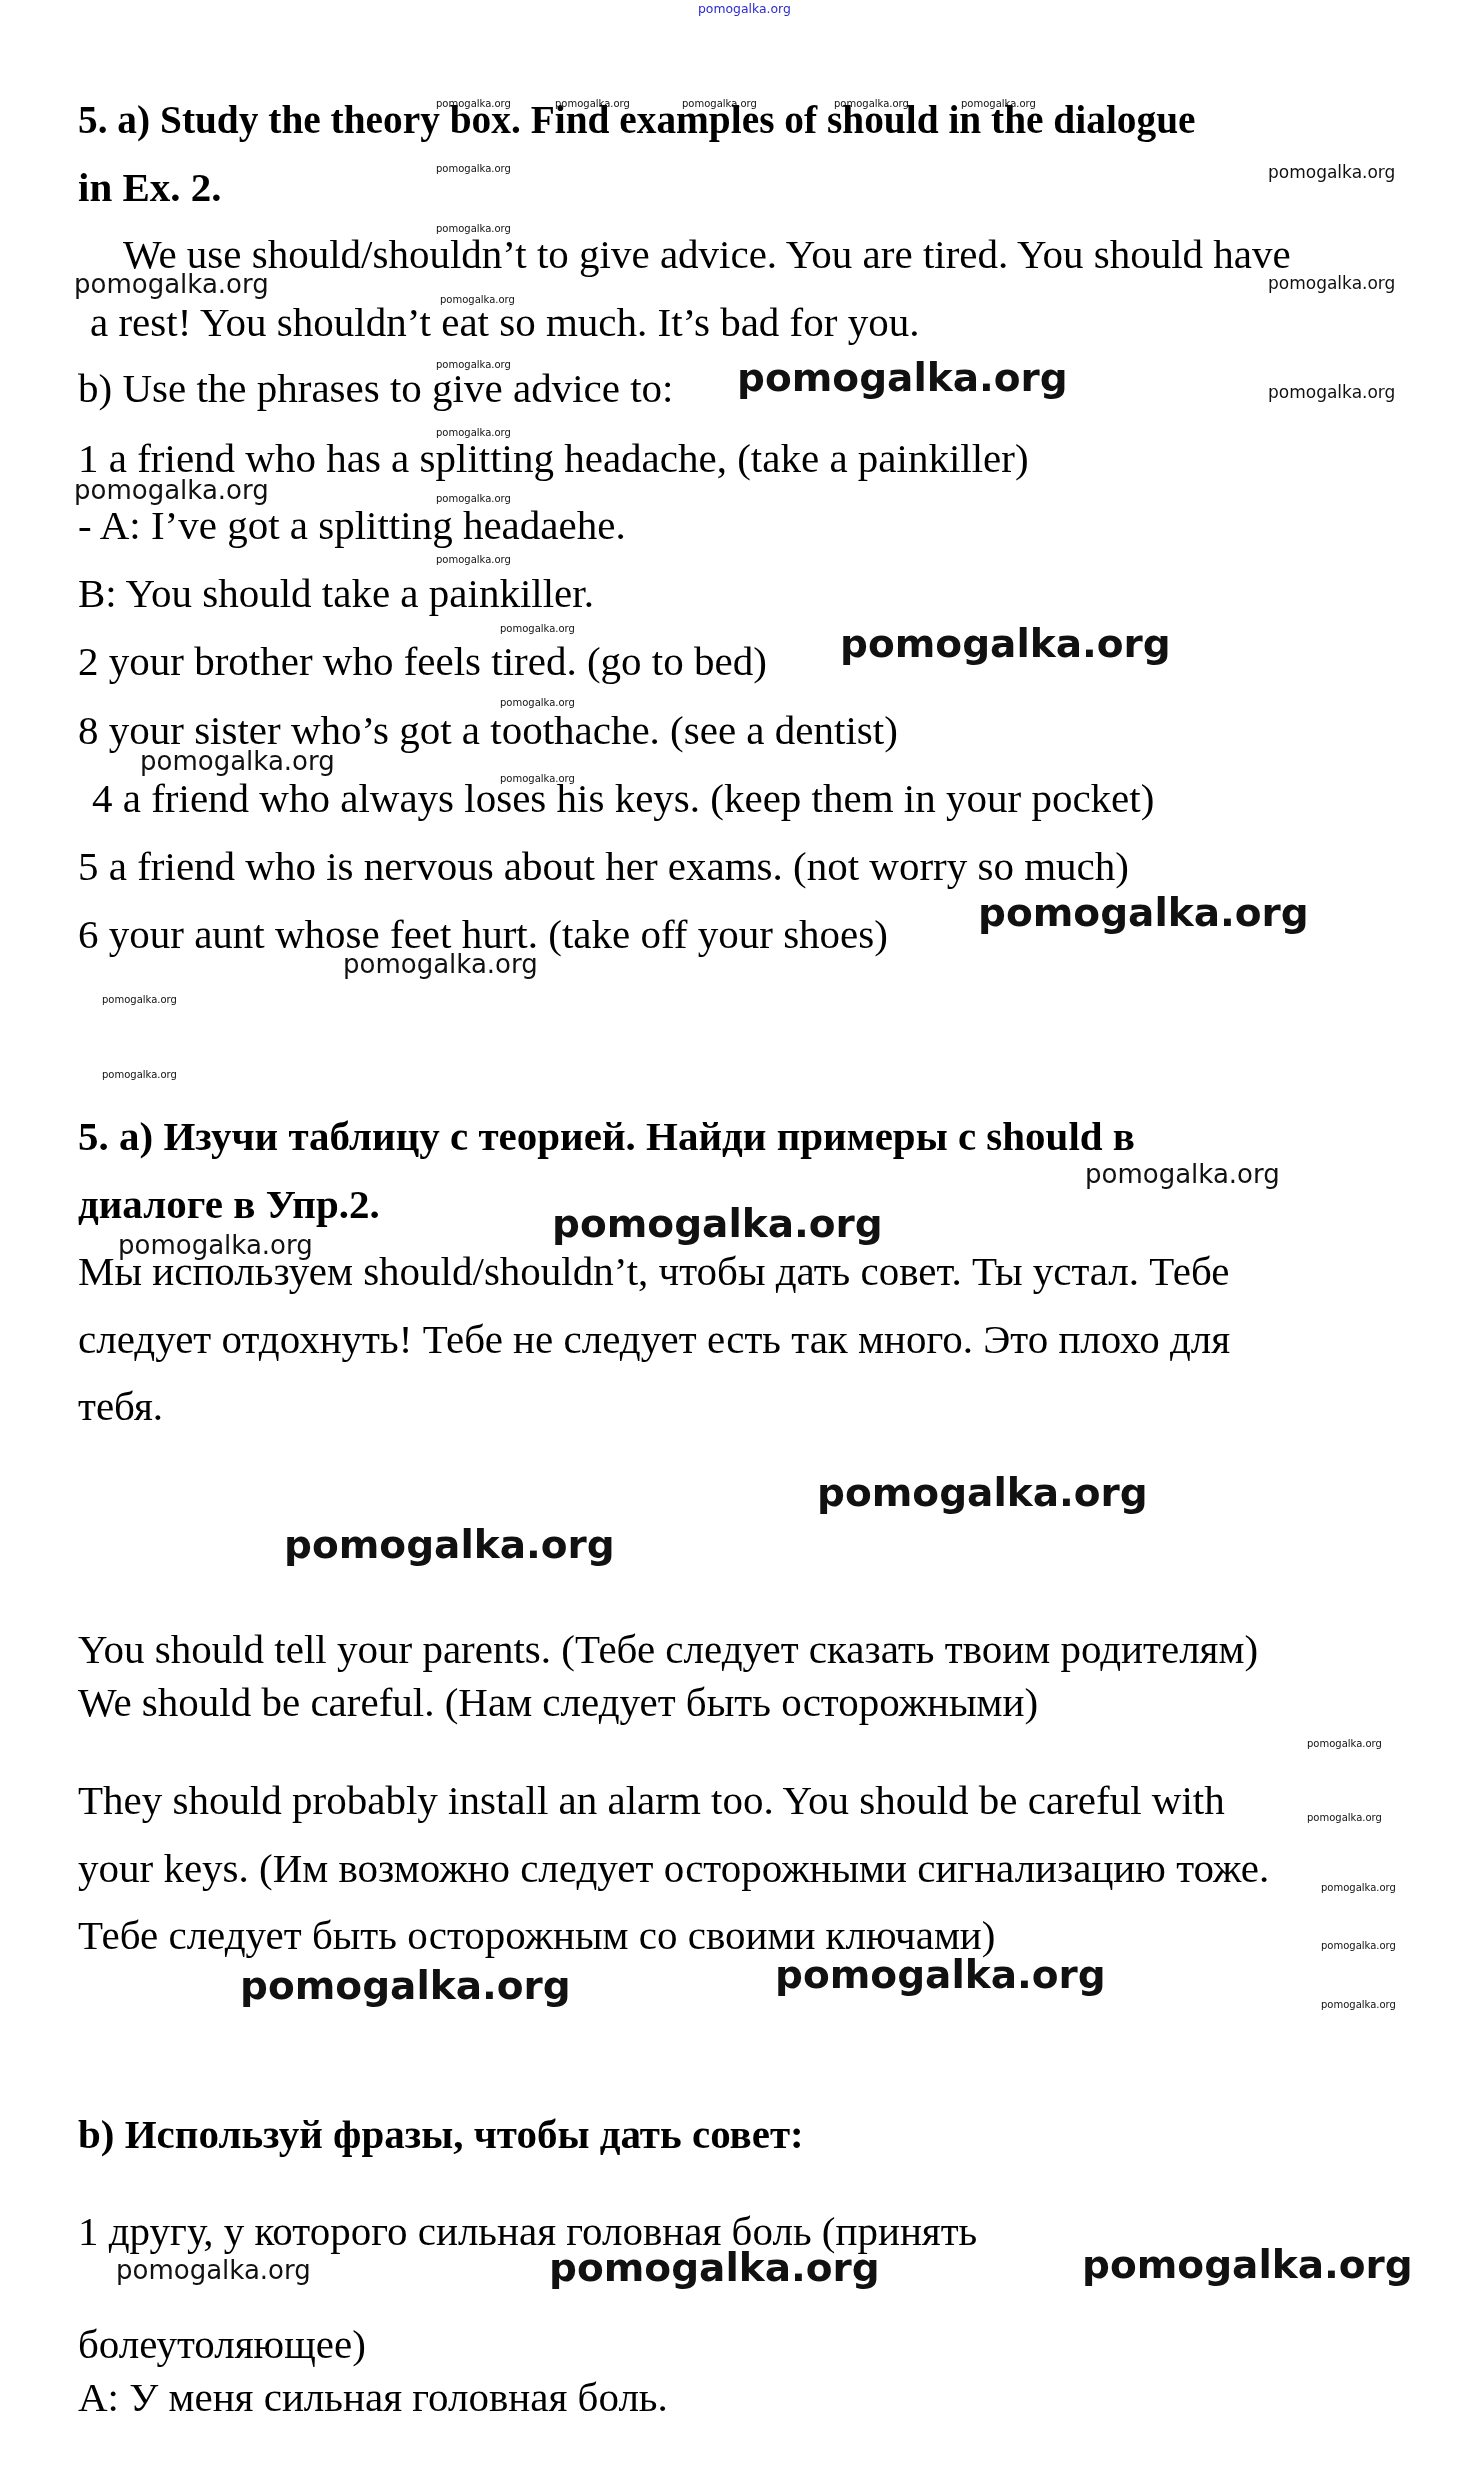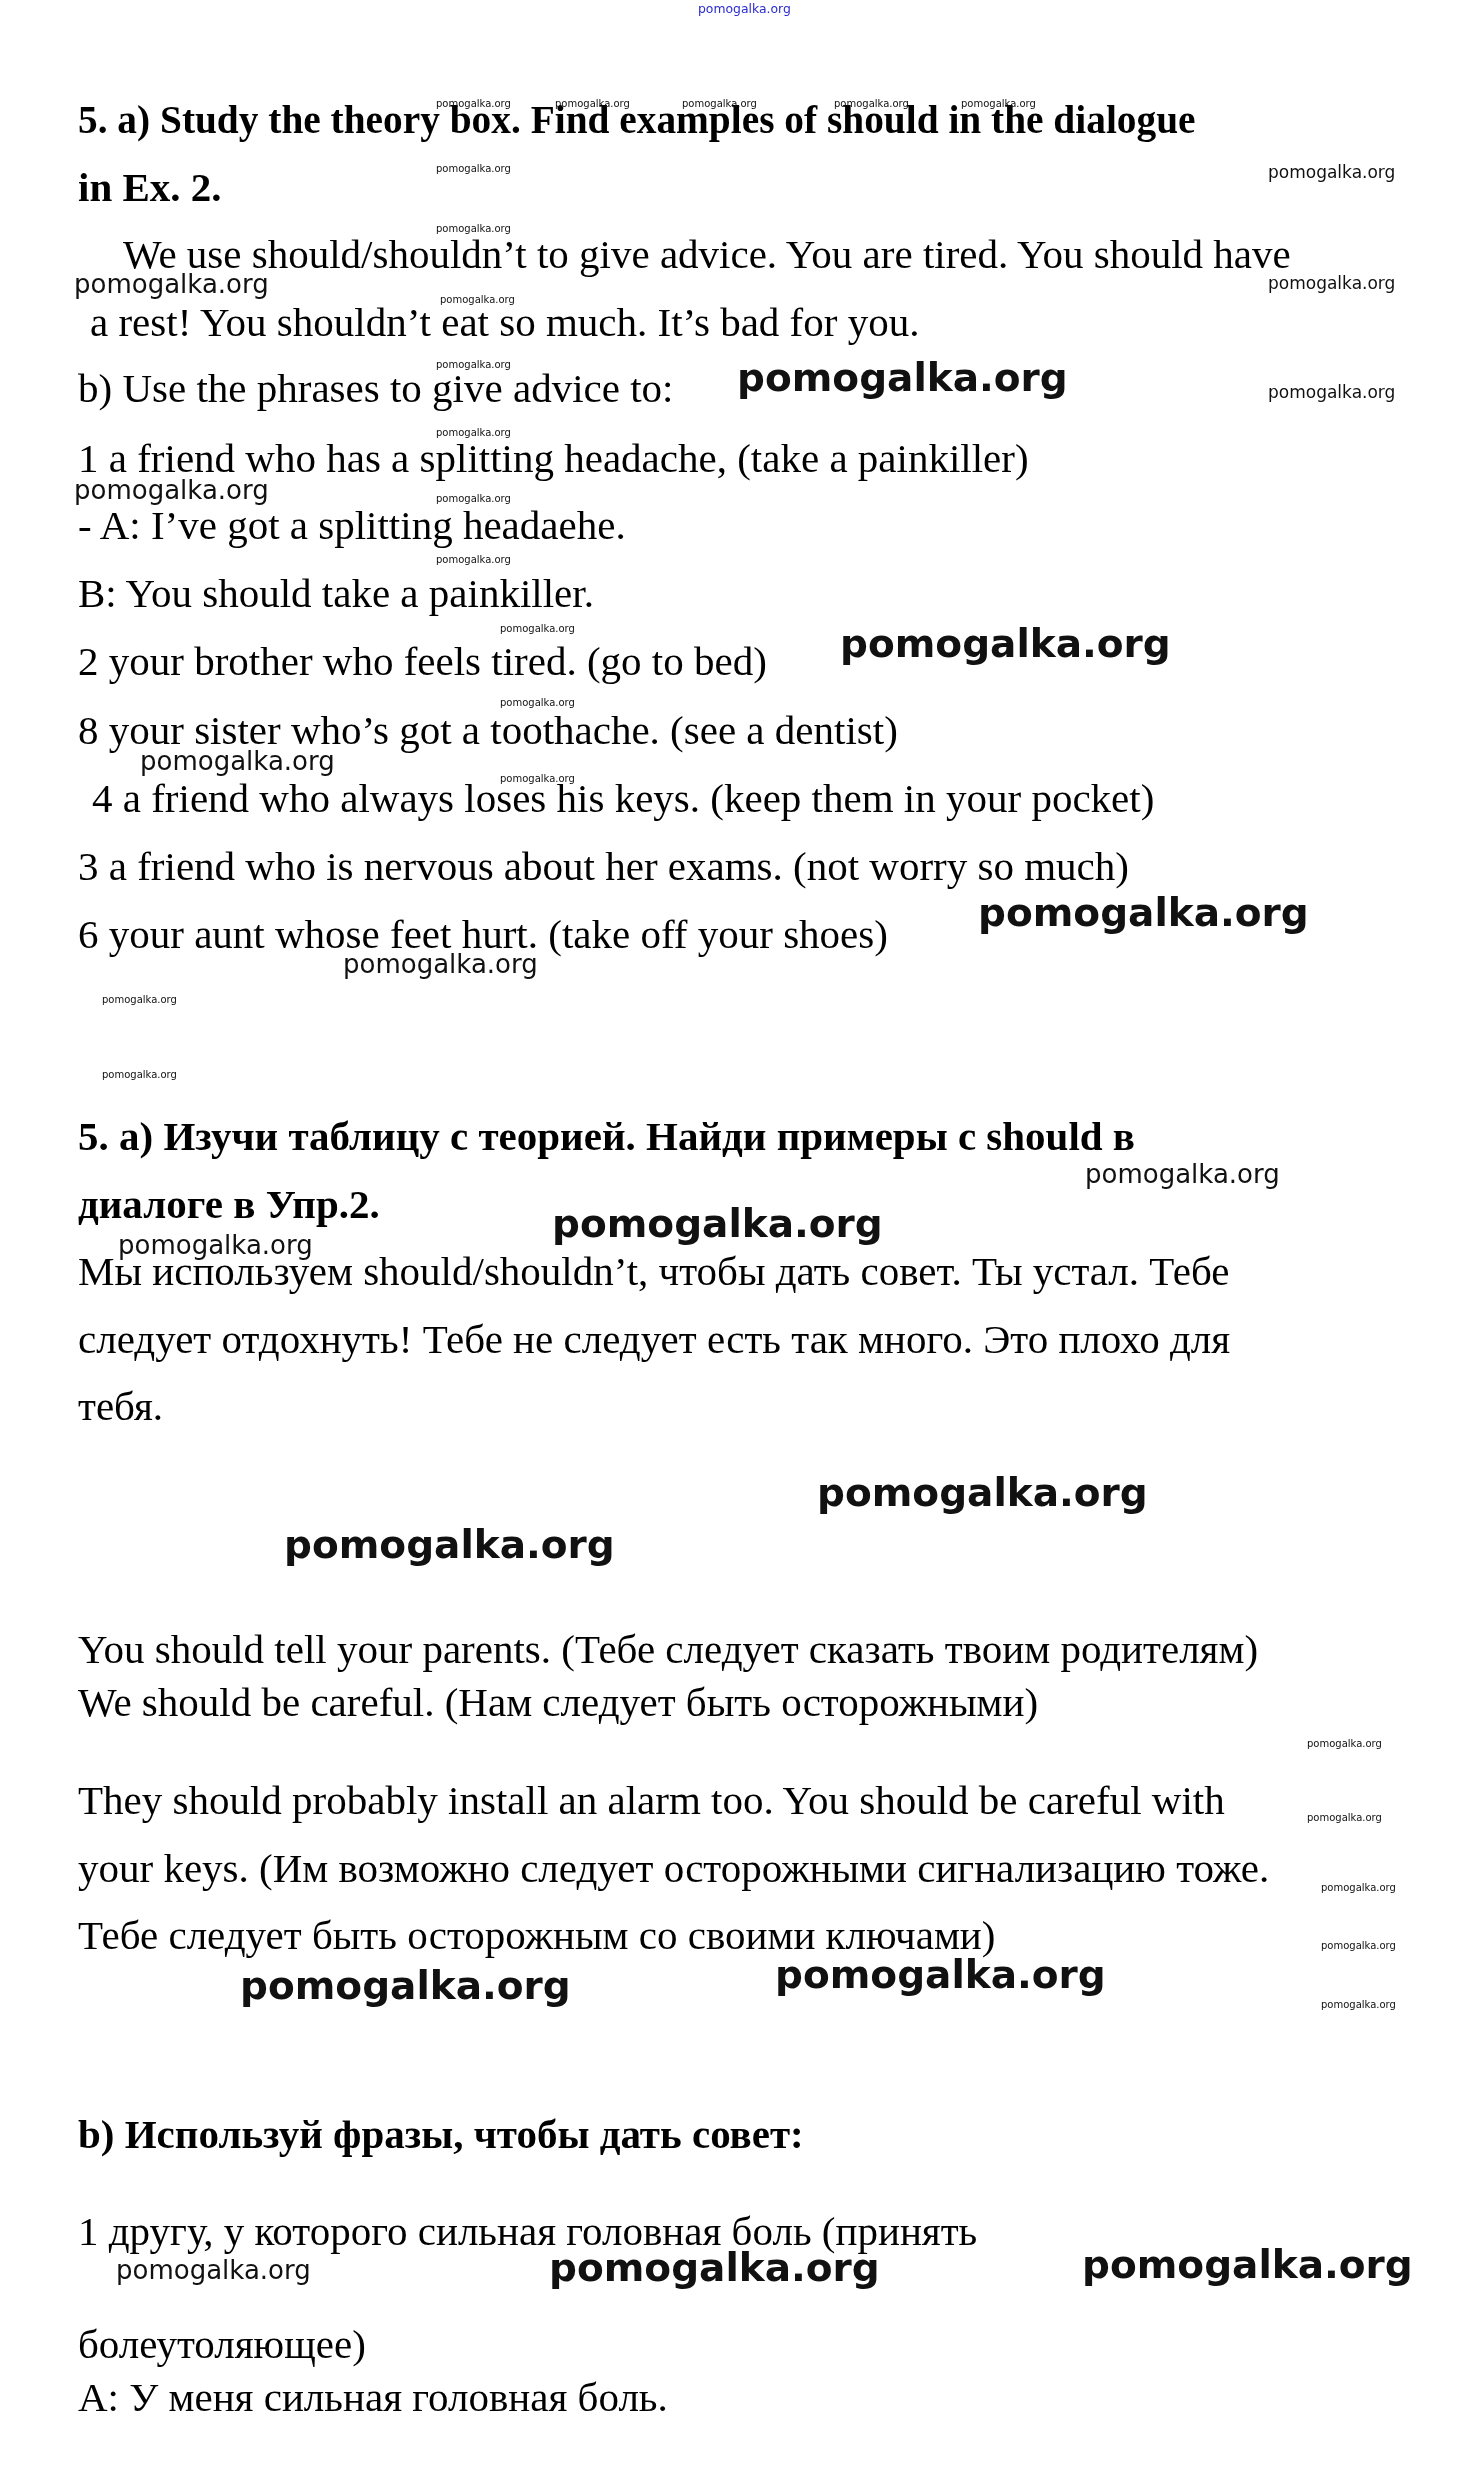--- a/index.html
+++ b/index.html
@@ -41,21 +41,21 @@
 <div class="line" style="top:254px; transform:translateY(-50%) scaleX(1.0);margin-left:45px;">We use should/shouldn’t to give advice. You are tired. You should have</div>
 <div class="line" style="top:322px;margin-left:12px;">a rest! You shouldn’t eat so much. It’s bad for you.</div>
 <div class="line" style="top:388px;">b) Use the phrases to give advice to:</div>
 
 <div class="line" style="top:458px;">1 a friend who has a splitting headache, (take a painkiller)</div>
 <div class="line" style="top:525px;">- A: I’ve got a splitting headaehe.</div>
 <div class="line" style="top:593px;">B: You should take a painkiller.</div>
 <div class="line" style="top:661px;">2 your brother who feels tired. (go to bed)</div>
 <div class="line" style="top:730px;">8 your sister who’s got a toothache. (see a dentist)</div>
 <div class="line" style="top:798px;margin-left:14px;">4 a friend who always loses his keys. (keep them in your pocket)</div>
-<div class="line" style="top:866px;">3 a friend who is nervous about her exams. (not worry so much)</div>
+<div class="line" style="top:866px;">5 a friend who is nervous about her exams. (not worry so much)</div>
 <div class="line" style="top:934px;">6 your aunt whose feet hurt. (take off your shoes)</div>
 
 <div class="line bold" style="top:1136px;">5. а) Изучи таблицу с теорией. Найди примеры с should в</div>
 <div class="line bold" style="top:1204px;">диалоге в Упр.2.</div>
 
 <div class="line" style="top:1271px;">Мы используем should/shouldn’t, чтобы дать совет. Ты устал. Тебе</div>
 <div class="line" style="top:1339px;">следует отдохнуть! Тебе не следует есть так много. Это плохо для</div>
 <div class="line" style="top:1406px;">тебя.</div>
 
 <div class="line" style="top:1604px;margin-top:45px;">You should tell your parents. (Тебе следует сказать твоим родителям)</div>

